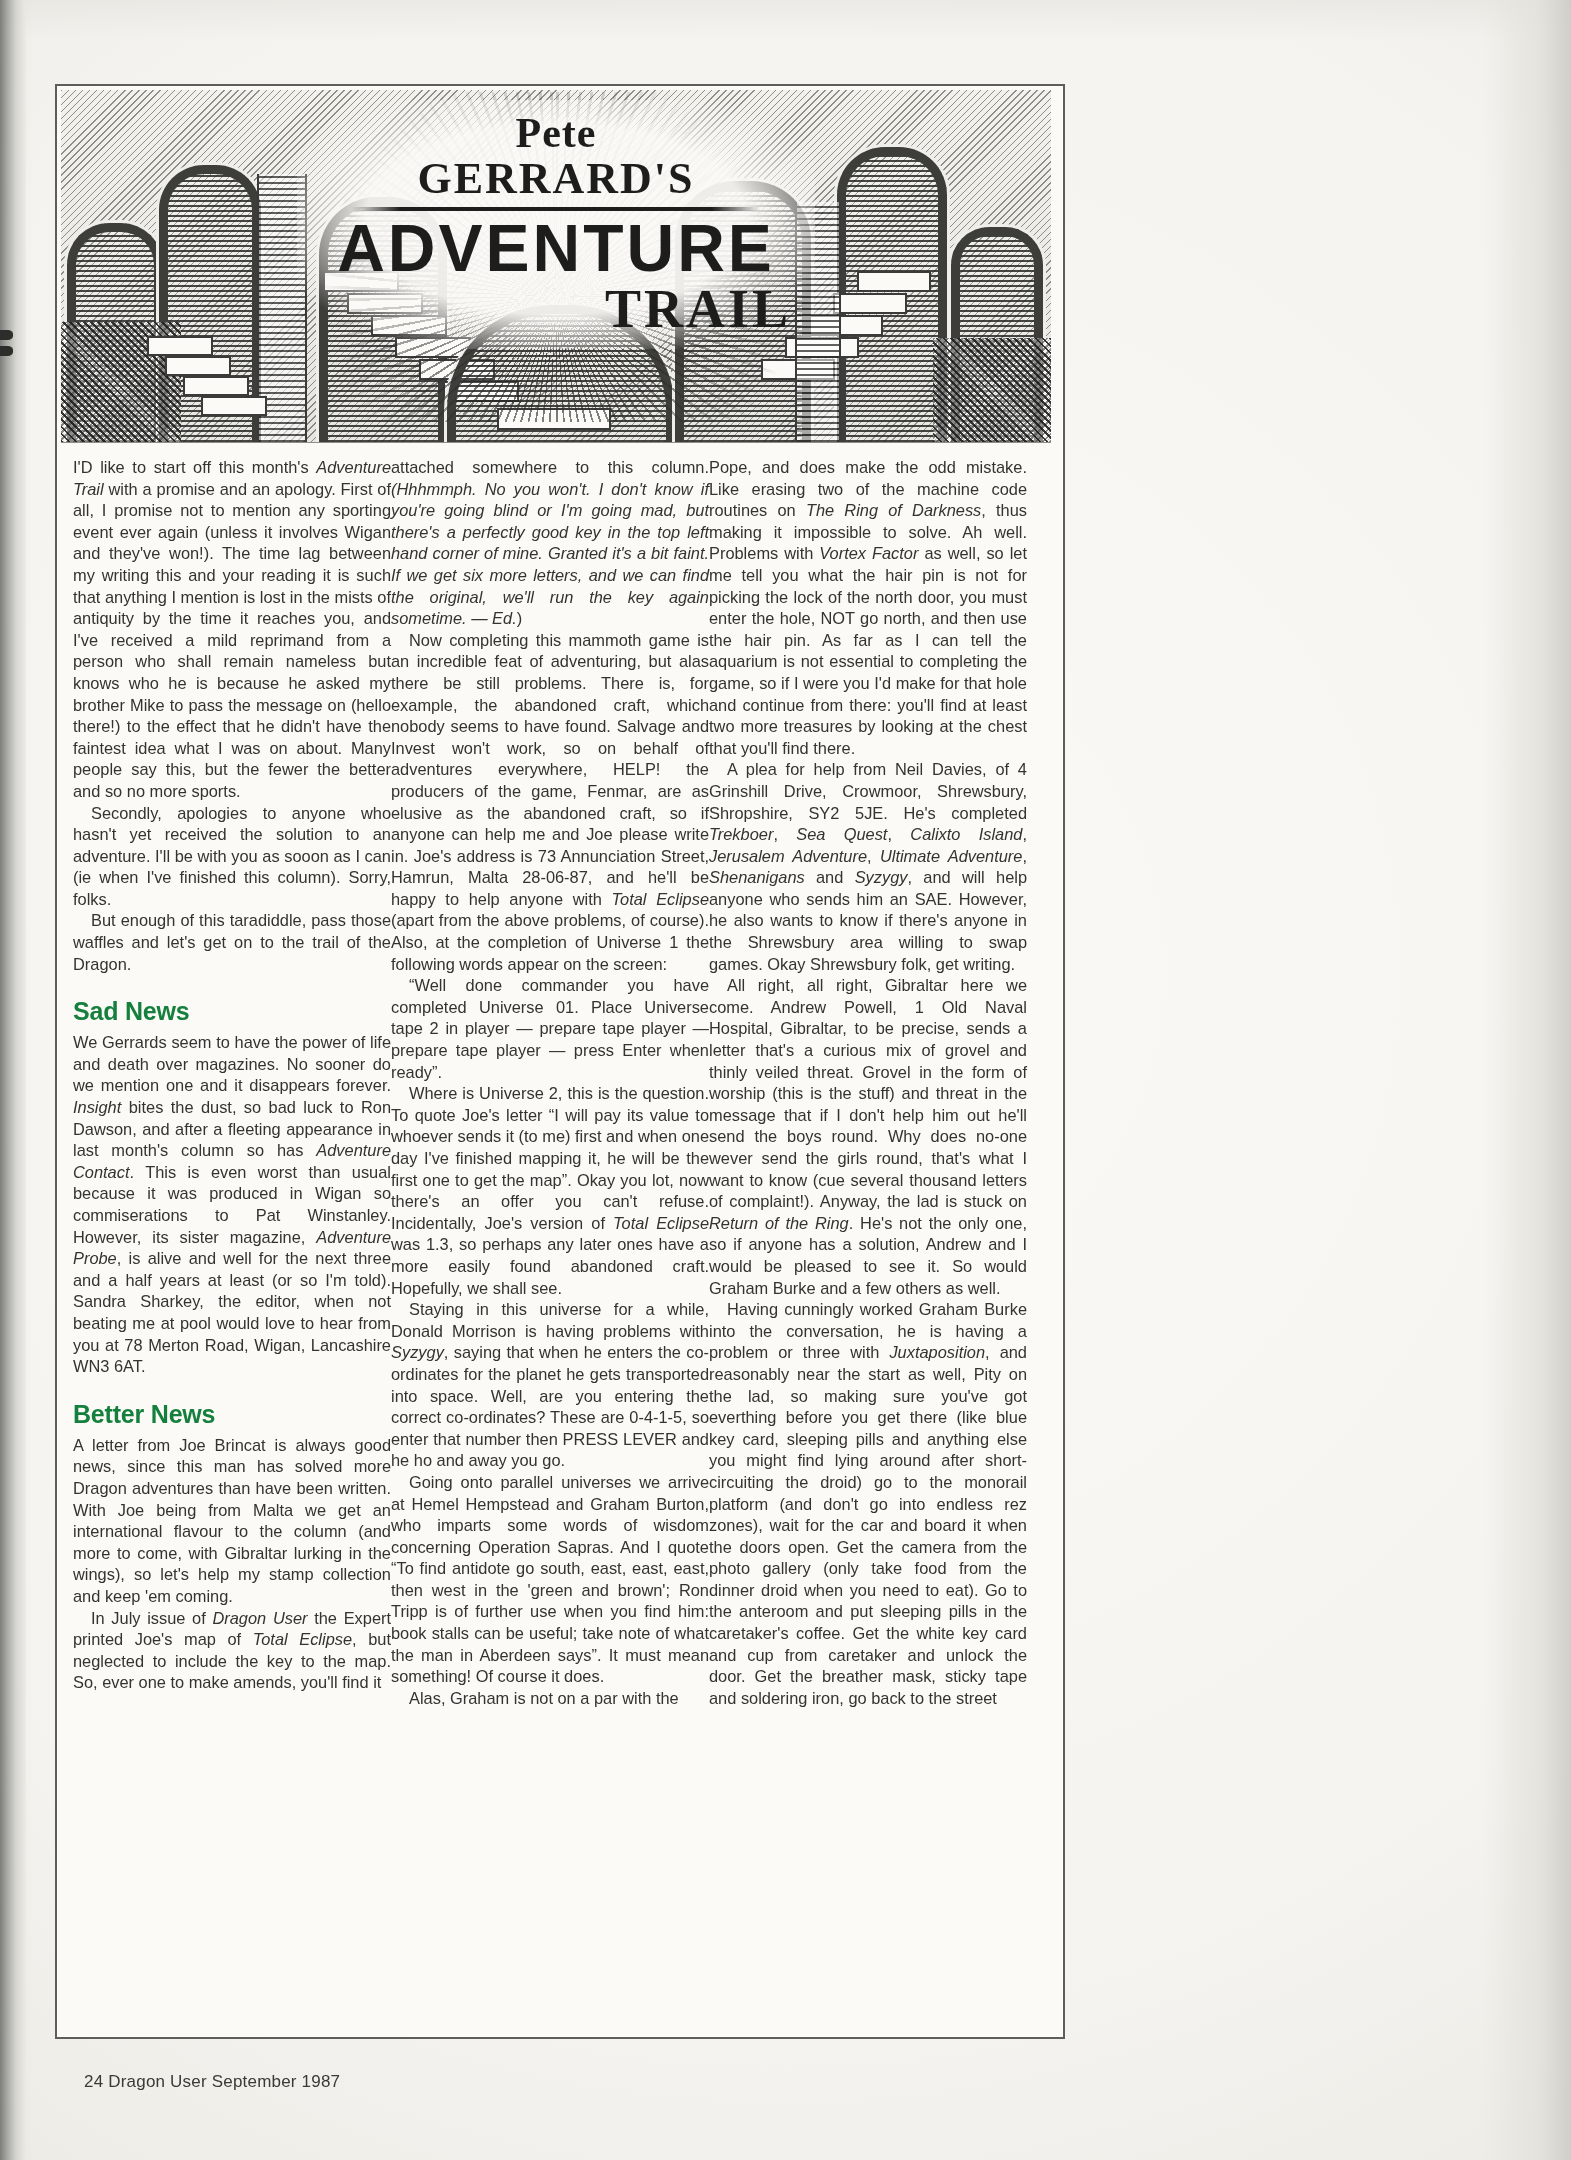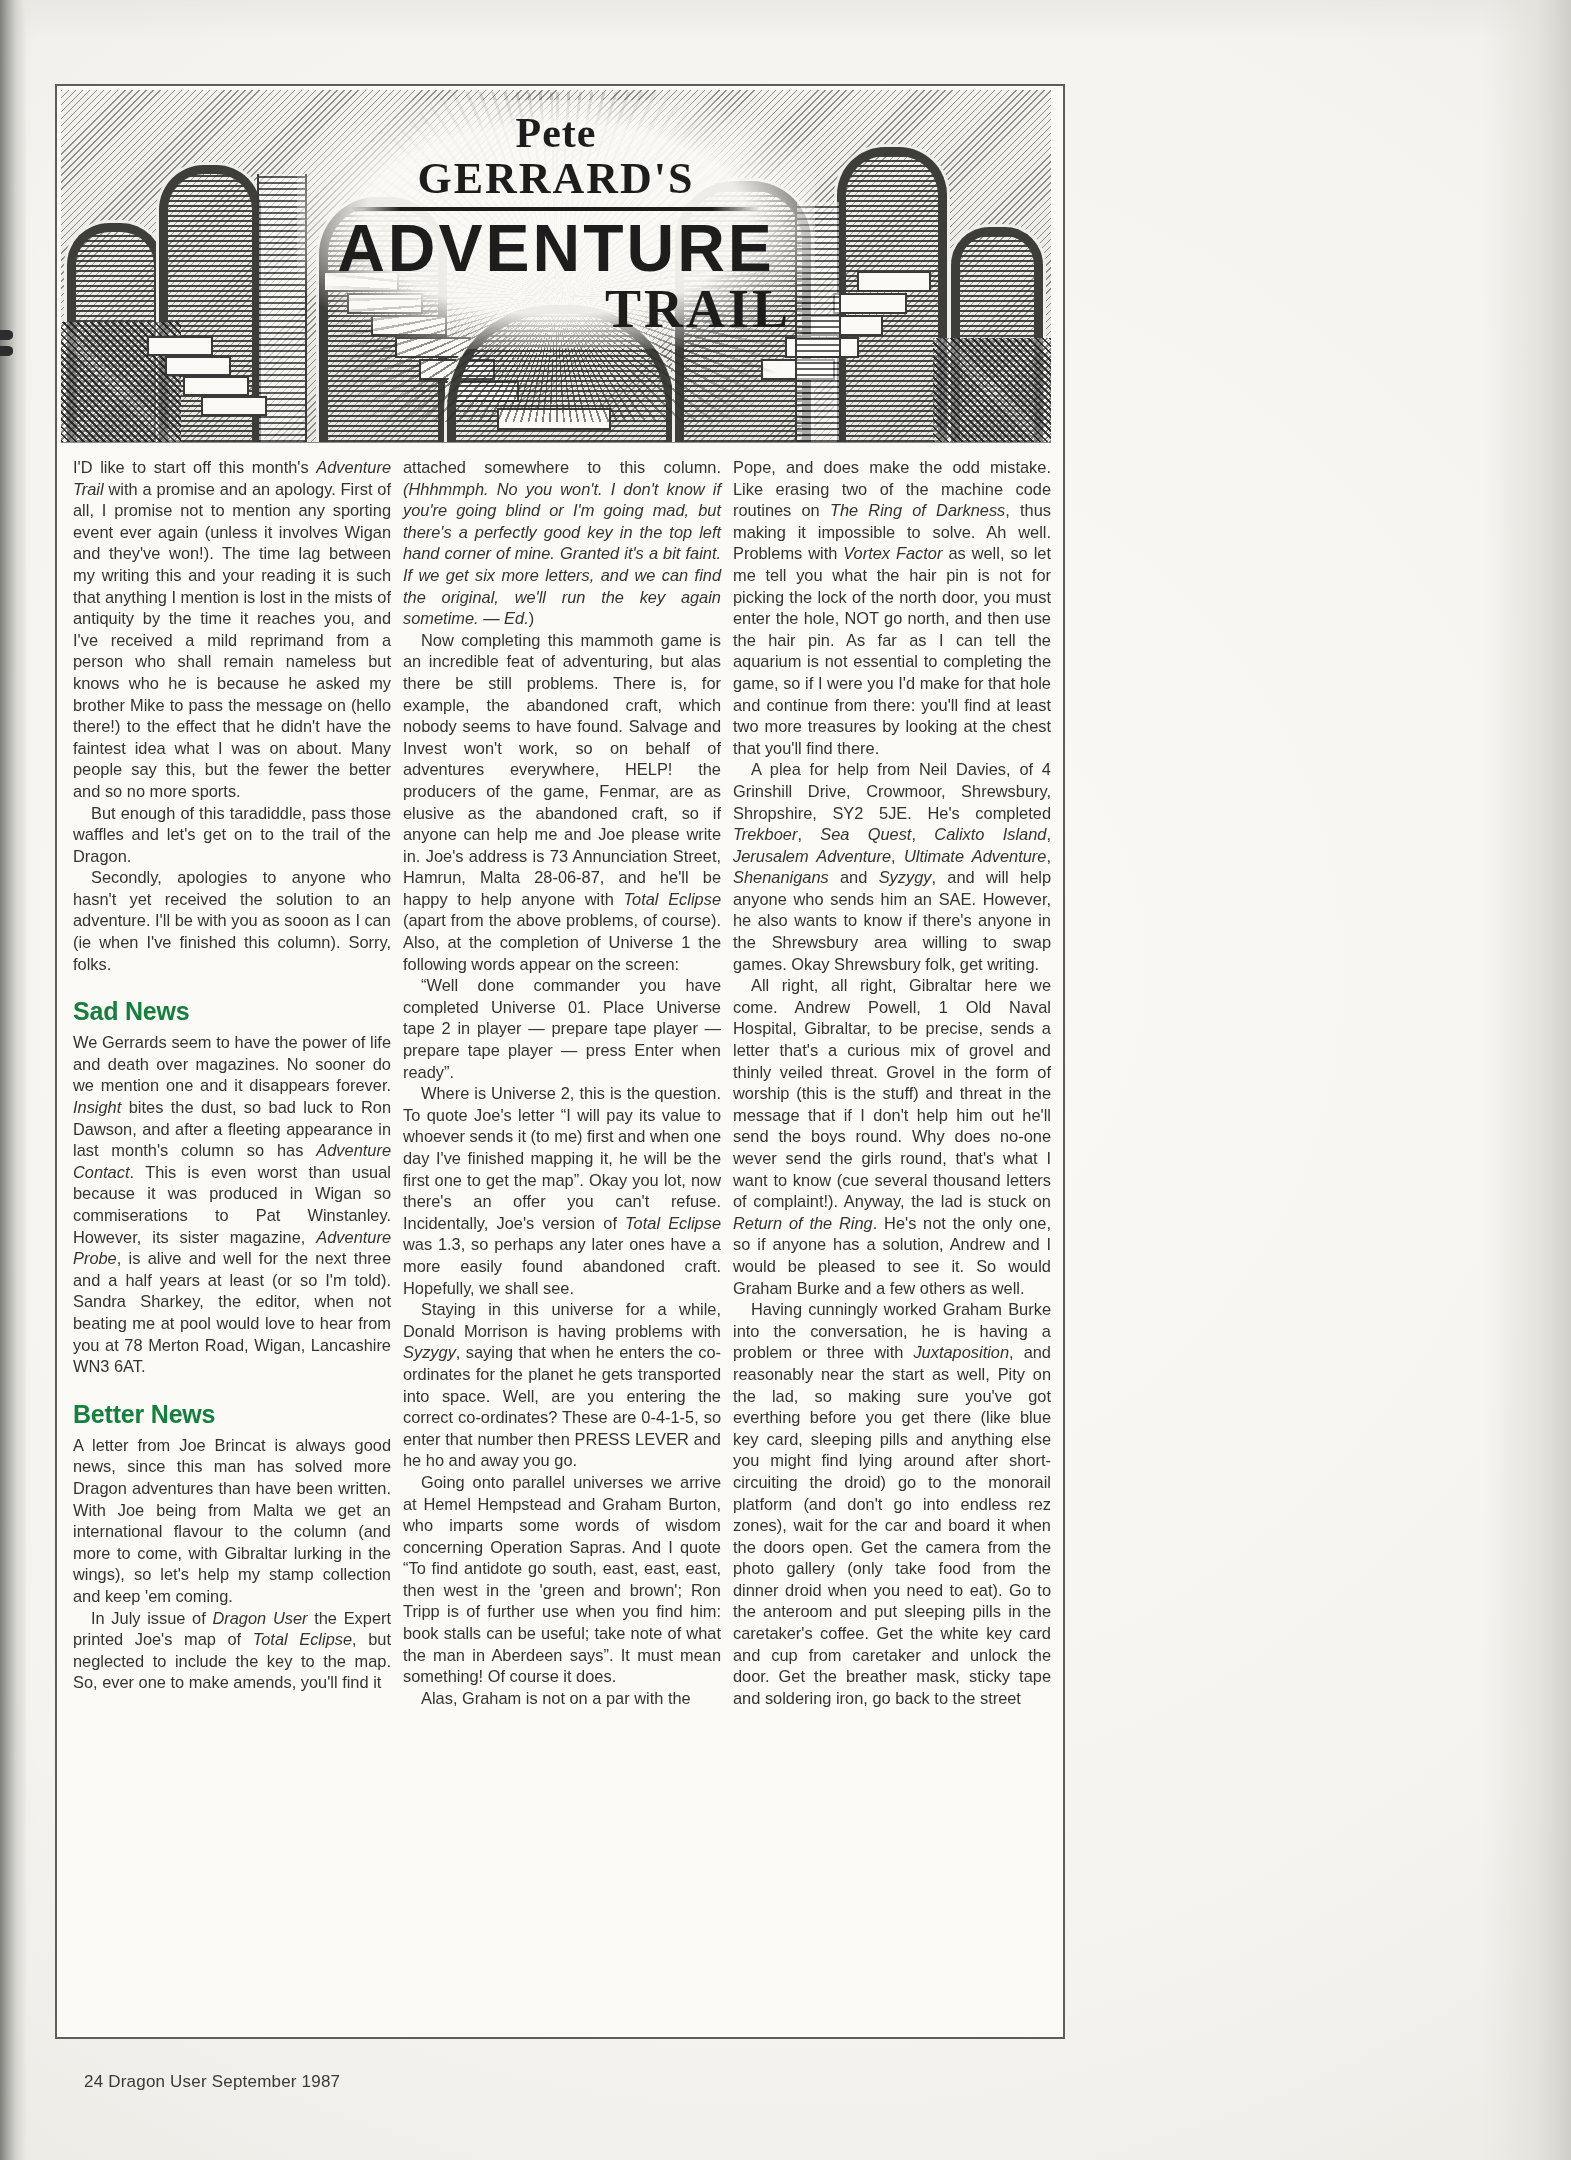--- a/index.html
+++ b/index.html
@@ -176,21 +176,21 @@
     letter-spacing: 3px;
     color: #1d1d1b;
     line-height: 1.05;
     margin-top: -2px;
     text-align: right;
   }
 
   
   .columns {
     display: flex;
-    gap: 12px;
+    gap: 0;
     padding: 14px 16px 10px 16px;
   }
   .col {
     width: 318px;
     flex: 0 0 318px;
   }
   .col p {
     margin: 0;
     font-size: 16.4px;
     line-height: 21.6px;
@@ -277,22 +277,22 @@
         <div class="t-gerrards">GERRARD'S</div>
         <div class="t-rule"></div>
         <div class="t-adventure">ADVENTURE</div>
         <div class="t-trail">TRAIL</div>
       </div>
     </div>
 
     <div class="columns" id="columns">
         <div class="col">
           <p class="first"><span>I'D like to start off this month's </span><em>Adventure Trail</em><span> with a promise and an apology. First of all, I promise not to mention any sporting event ever again (unless it involves Wigan and they've won!). The time lag between my writing this and your reading it is such that anything I mention is lost in the mists of antiquity by the time it reaches you, and I've received a mild reprimand from a person who shall remain nameless but knows who he is because he asked my brother Mike to pass the message on (hello there!) to the effect that he didn't have the faintest idea what I was on about. Many people say this, but the fewer the better and so no more sports.</span></p>
+          <p><span>Secondly, apologies to anyone who hasn't yet received the solution to an adventure. I'll be with you as sooon as I can (ie when I've finished this column). Sorry, folks.</span></p>
           <p><span>But enough of this taradiddle, pass those waffles and let's get on to the trail of the Dragon.</span></p>
-          <p><span>Secondly, apologies to anyone who hasn't yet received the solution to an adventure. I'll be with you as sooon as I can (ie when I've finished this column). Sorry, folks.</span></p>
           <h2>Sad News</h2>
           <p class="first"><span>We Gerrards seem to have the power of life and death over magazines. No sooner do we mention one and it disappears forever. </span><em>Insight</em><span> bites the dust, so bad luck to Ron Dawson, and after a fleeting appearance in last month's column so has </span><em>Adventure Contact</em><span>. This is even worst than usual because it was produced in Wigan so commiserations to Pat Winstanley. However, its sister magazine, </span><em>Adventure Probe</em><span>, is alive and well for the next three and a half years at least (or so I'm told). Sandra Sharkey, the editor, when not beating me at pool would love to hear from you at 78 Merton Road, Wigan, Lancashire WN3 6AT.</span></p>
           <h2>Better News</h2>
           <p class="first"><span>A letter from Joe Brincat is always good news, since this man has solved more Dragon adventures than have been written. With Joe being from Malta we get an international flavour to the column (and more to come, with Gibraltar lurking in the wings), so let's help my stamp collection and keep 'em coming.</span></p>
           <p><span>In July issue of </span><em>Dragon User</em><span> the Expert printed Joe's map of </span><em>Total Eclipse</em><span>, but neglected to include the key to the map. So, ever one to make amends, you'll find it</span></p>
         </div>
         <div class="col">
           <p class="first"><span>attached somewhere to this column. </span><em>(Hhhmmph. No you won't. I don't know if you're going blind or I'm going mad, but there's a perfectly good key in the top left hand corner of mine. Granted it's a bit faint. If we get six more letters, and we can find the original, we'll run the key again sometime. — Ed.</em><span>)</span></p>
           <p><span>Now completing this mammoth game is an incredible feat of adventuring, but alas there be still problems. There is, for example, the abandoned craft, which nobody seems to have found. Salvage and Invest won't work, so on behalf of adventures everywhere, HELP! the producers of the game, Fenmar, are as elusive as the abandoned craft, so if anyone can help me and Joe please write in. Joe's address is 73 Annunciation Street, Hamrun, Malta 28-06-87, and he'll be happy to help anyone with </span><em>Total Eclipse</em><span> (apart from the above problems, of course). Also, at the completion of Universe 1 the following words appear on the screen:</span></p>
           <p><span>“Well done commander you have completed Universe 01. Place Universe tape 2 in player — prepare tape player — prepare tape player — press Enter when ready”.</span></p>

